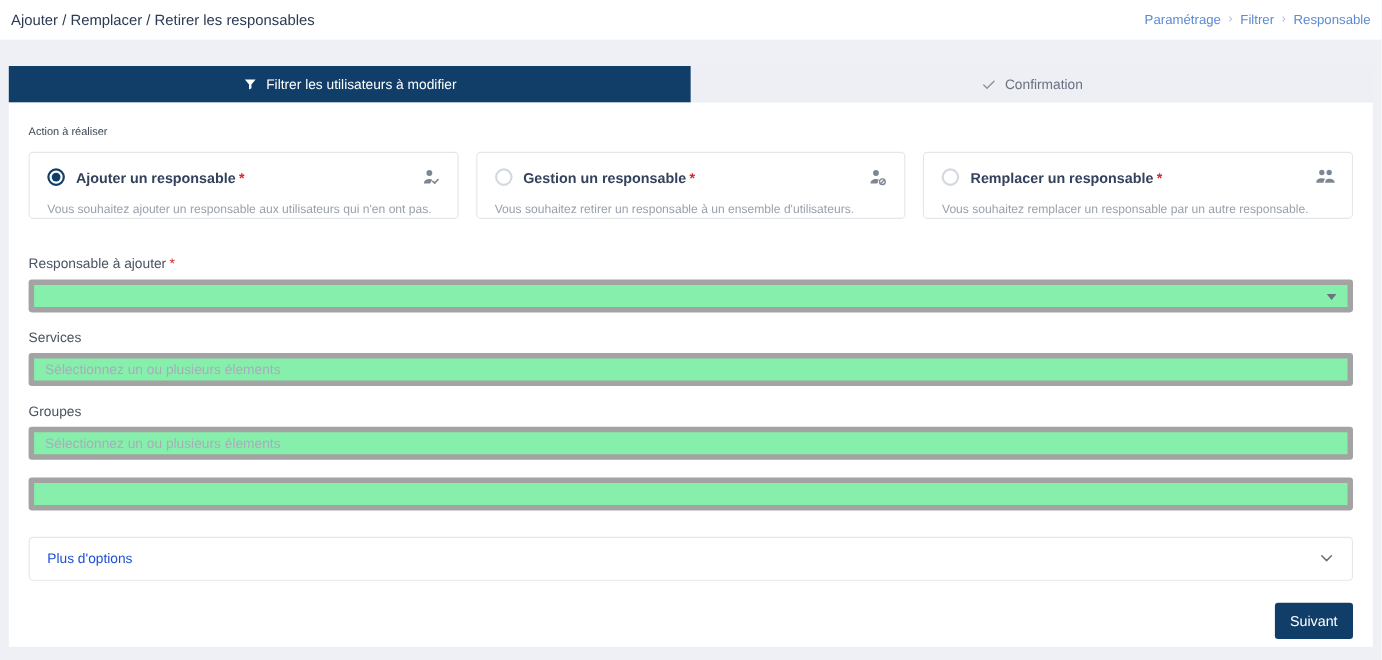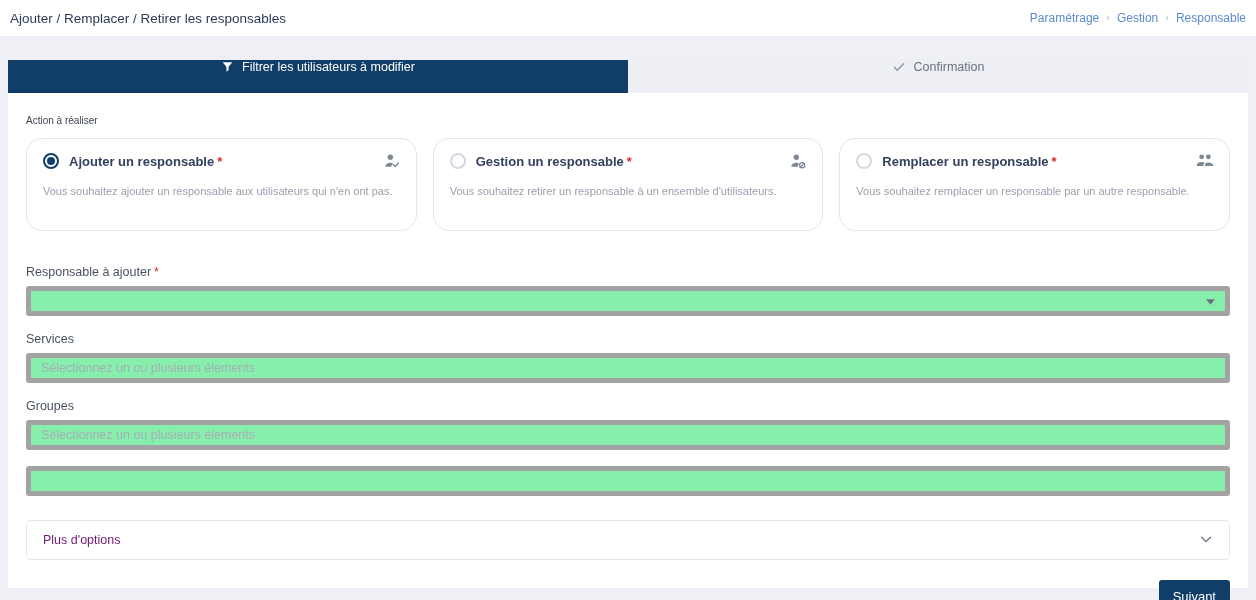--- a/index.html
+++ b/index.html
@@ -17,37 +17,37 @@
     padding: 0 10px;
   }
   .page-title { font-size: 13.5px; font-weight: normal; color: #2b3a55; }
   .breadcrumb { display: flex; gap: 7px; font-size: 12px; }
   .breadcrumb a { color: #5b8bd0; text-decoration: none; cursor: pointer; }
   .breadcrumb .sep { color: #a9b8d2; font-size: 11px; }
   
   .container { margin: 24px 8px 0 8px; }
   .tabbar { display: flex; height: 33px; }
   .tab {
-    flex: 1; display: flex; align-items: flex-start; justify-content: center;
+    flex: 1; display: flex; align-items: center; justify-content: center;
     gap: 8px; font-size: 12.5px; cursor: pointer;
   }
   .tab.active { background: #113e68; color: #ffffff; }
   .tab.inactive { background: #edeff5; color: #6a7280; }
   .tab .t-icon { display: inline-flex; }
   
   .panel {
     background: #ffffff; height: 495px;
     padding: 22px 18px 18px 18px;
   }
   .section-label { font-size: 10px; color: #3c4654; margin-bottom: 12px; }
   
   .option-row { display: flex; gap: 16px; margin-bottom: 34px; }
   .option-card {
-    flex: 1; border: 1px solid #e3e6eb; border-radius: 16px;
-    padding: 14px 16px 32px 16px; position: relative; cursor: pointer;
+    flex: 1; border: 1px solid #e3e6eb; border-radius: 4px;
+    padding: 14px 16px 0 16px; position: relative; cursor: pointer;
     background: #ffffff;
   }
   .option-head { display: flex; align-items: center; gap: 10px; }
   .radio {
     width: 16px; height: 16px; border-radius: 50%;
     border: 2px solid #d4d9e0; position: relative; flex: 0 0 16px;
   }
   .radio.selected { border-color: #113e68; }
   .radio.selected::after {
     content: ""; position: absolute; left: 2px; top: 2px;
@@ -67,40 +67,40 @@
   }
   .text-input::placeholder { color: #a7aeb9; opacity: 1; }
   .select-box {
     display: flex; align-items: center; justify-content: flex-end;
     cursor: pointer;
   }
   
   .accordion {
     margin-top: 24px; border: 1px solid #e3e6eb; border-radius: 4px;
     height: 40px; display: flex; align-items: center; justify-content: space-between;
-    padding: 0 16px; font-size: 12.5px; color: #701a75; cursor: pointer;
+    padding: 0 16px; font-size: 12.5px; color: #1d4ed8; cursor: pointer;
     background: #ffffff;
   }
   
   .footer-row { display: flex; justify-content: flex-end; margin-top: 20px; }
   .btn-primary {
     background: #113e68; color: #ffffff; border: none; border-radius: 3px;
     font-size: 13px; padding: 9px 14px; cursor: pointer;
     font-family: "Liberation Sans", sans-serif;
   }
 </style>
 </head>
 <body>
 
 <div class="topbar">
   <div class="page-title">Ajouter / Remplacer / Retirer les responsables</div>
   <div class="breadcrumb">
     <a>Paramétrage</a>
     <span class="sep">›</span>
-    <a>Gestion</a>
+    <a>Filtrer</a>
     <span class="sep">›</span>
     <a>Responsable</a>
   </div>
 </div>
 
 <div class="container">
 
   <div class="tabbar">
     <div class="tab active">
       <span class="t-icon">

